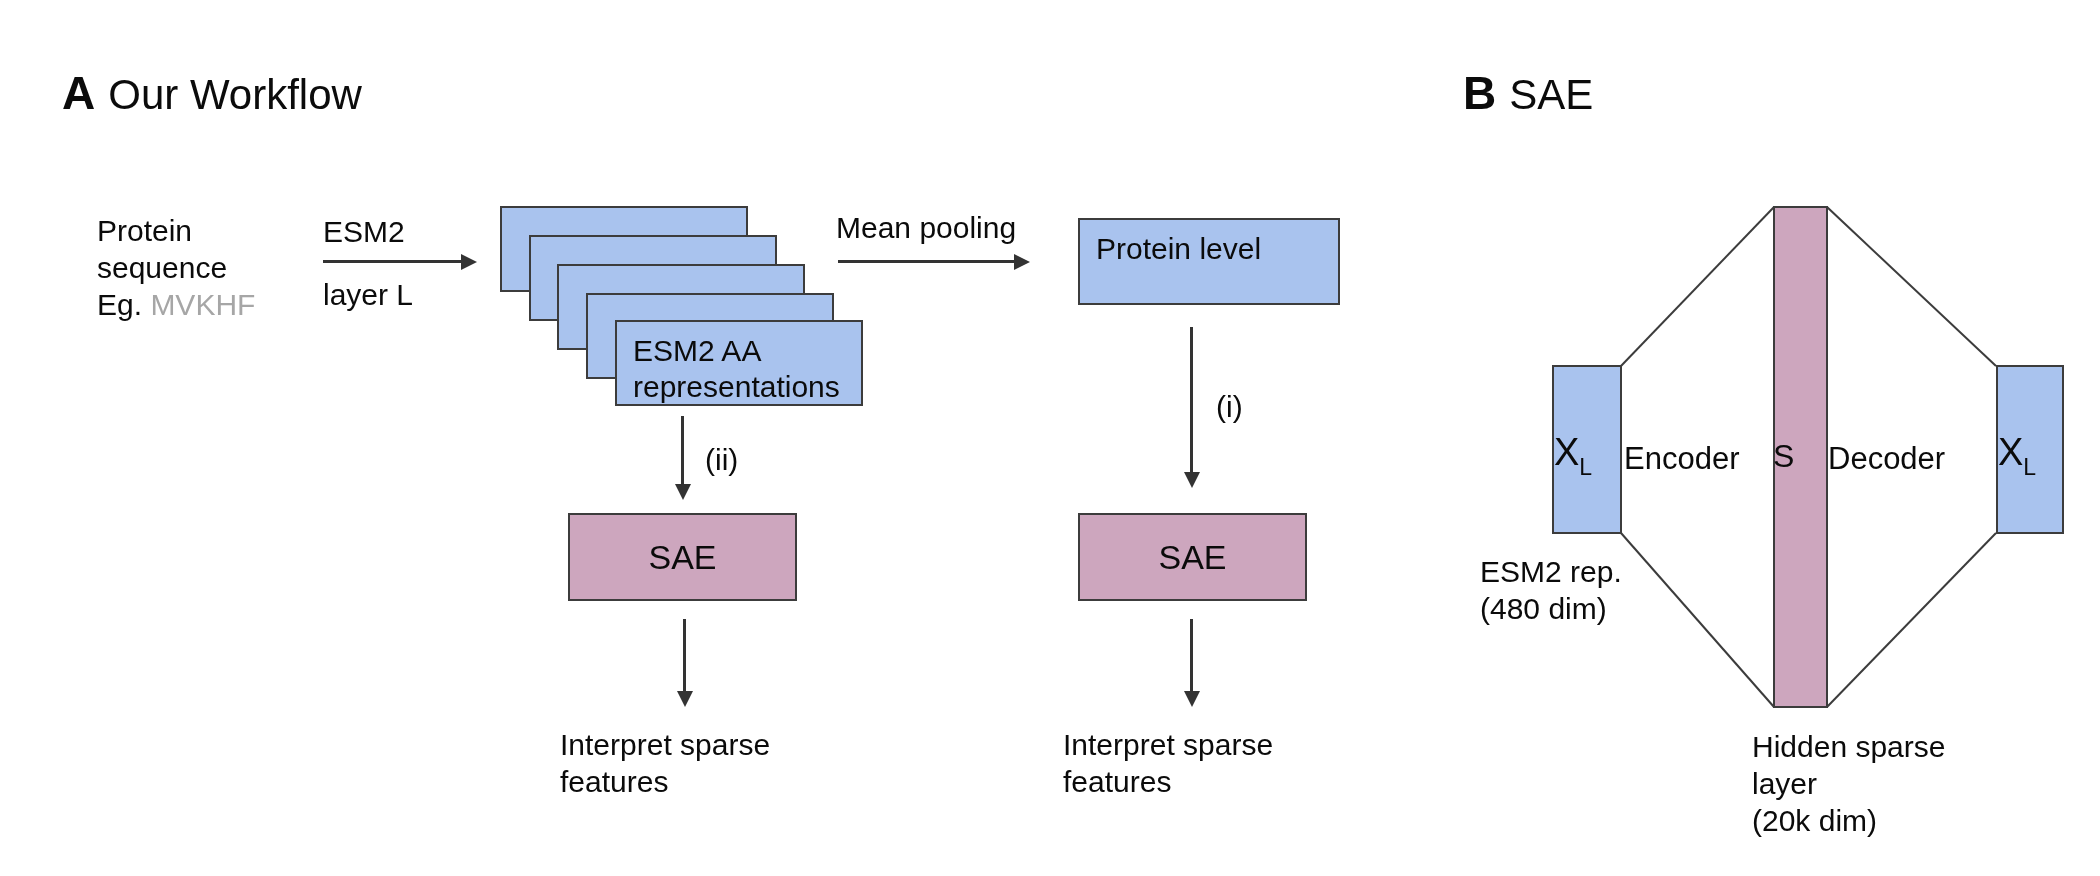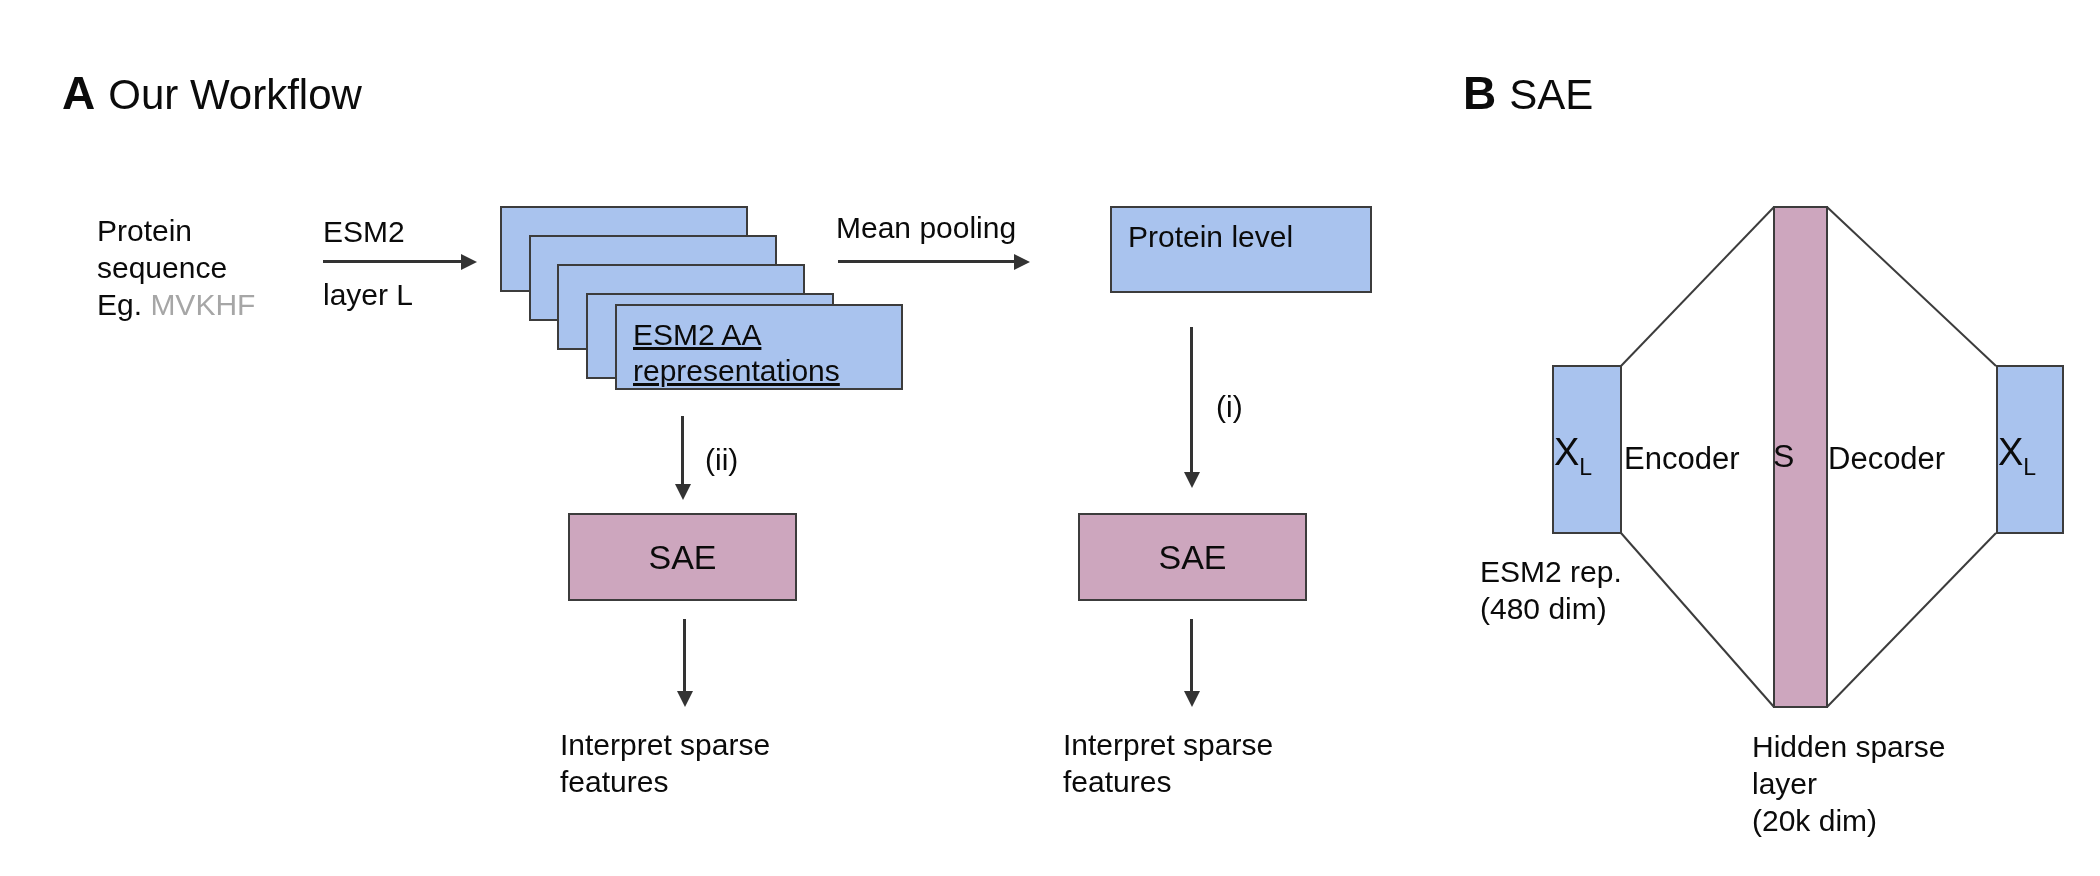--- a/index.html
+++ b/index.html
@@ -78,21 +78,21 @@
 
   <div class="abs txt center" style="left:323px;top:213px;width:154px;">ESM2</div>
   <div class="shaft-h" style="left:323px;top:260px;width:140px;"></div>
   <div class="head-right" style="left:461px;top:254px;"></div>
   <div class="abs txt center" style="left:323px;top:276px;width:154px;">layer L</div>
 
   <div class="box blue" style="left:500px;top:206px;width:248px;height:86px;"></div>
   <div class="box blue" style="left:529px;top:235px;width:248px;height:86px;"></div>
   <div class="box blue" style="left:557px;top:264px;width:248px;height:86px;"></div>
   <div class="box blue" style="left:586px;top:293px;width:248px;height:86px;"></div>
-  <div class="box blue" style="left:615px;top:304px;width:288px;height:86px;text-decoration:underline;">
+  <div class="box blue" style="left:615px;top:320px;width:248px;height:86px;">
     <div class="card-text">
       <div>ESM2 AA</div>
       <div>representations</div>
     </div>
   </div>
 
   <div class="shaft-v" style="left:681px;top:416px;height:68px;"></div>
   <div class="head-down" style="left:675px;top:484px;"></div>
   <div class="abs txt" style="left:705px;top:441px;">(ii)</div>
 
@@ -105,21 +105,21 @@
 
   <div class="abs txt" style="left:560px;top:726px;">
     <div>Interpret sparse</div>
     <div>features</div>
   </div>
 
   <div class="abs txt" style="left:836px;top:209px;">Mean pooling</div>
   <div class="shaft-h" style="left:838px;top:260px;width:176px;"></div>
   <div class="head-right" style="left:1014px;top:254px;"></div>
 
-  <div class="box blue" style="left:1078px;top:206px;width:262px;height:87px;margin-left:32px;">
+  <div class="box blue" style="left:1078px;top:218px;width:262px;height:87px;">
     <div class="fill-box-text">
       <div>Protein level</div>
     </div>
   </div>
 
   <div class="shaft-v" style="left:1190px;top:327px;height:145px;"></div>
   <div class="head-down" style="left:1184px;top:472px;"></div>
   <div class="abs txt" style="left:1216px;top:388px;">(i)</div>
 
   <div class="box pink sae-box" style="left:1078px;top:513px;width:229px;height:88px;">

